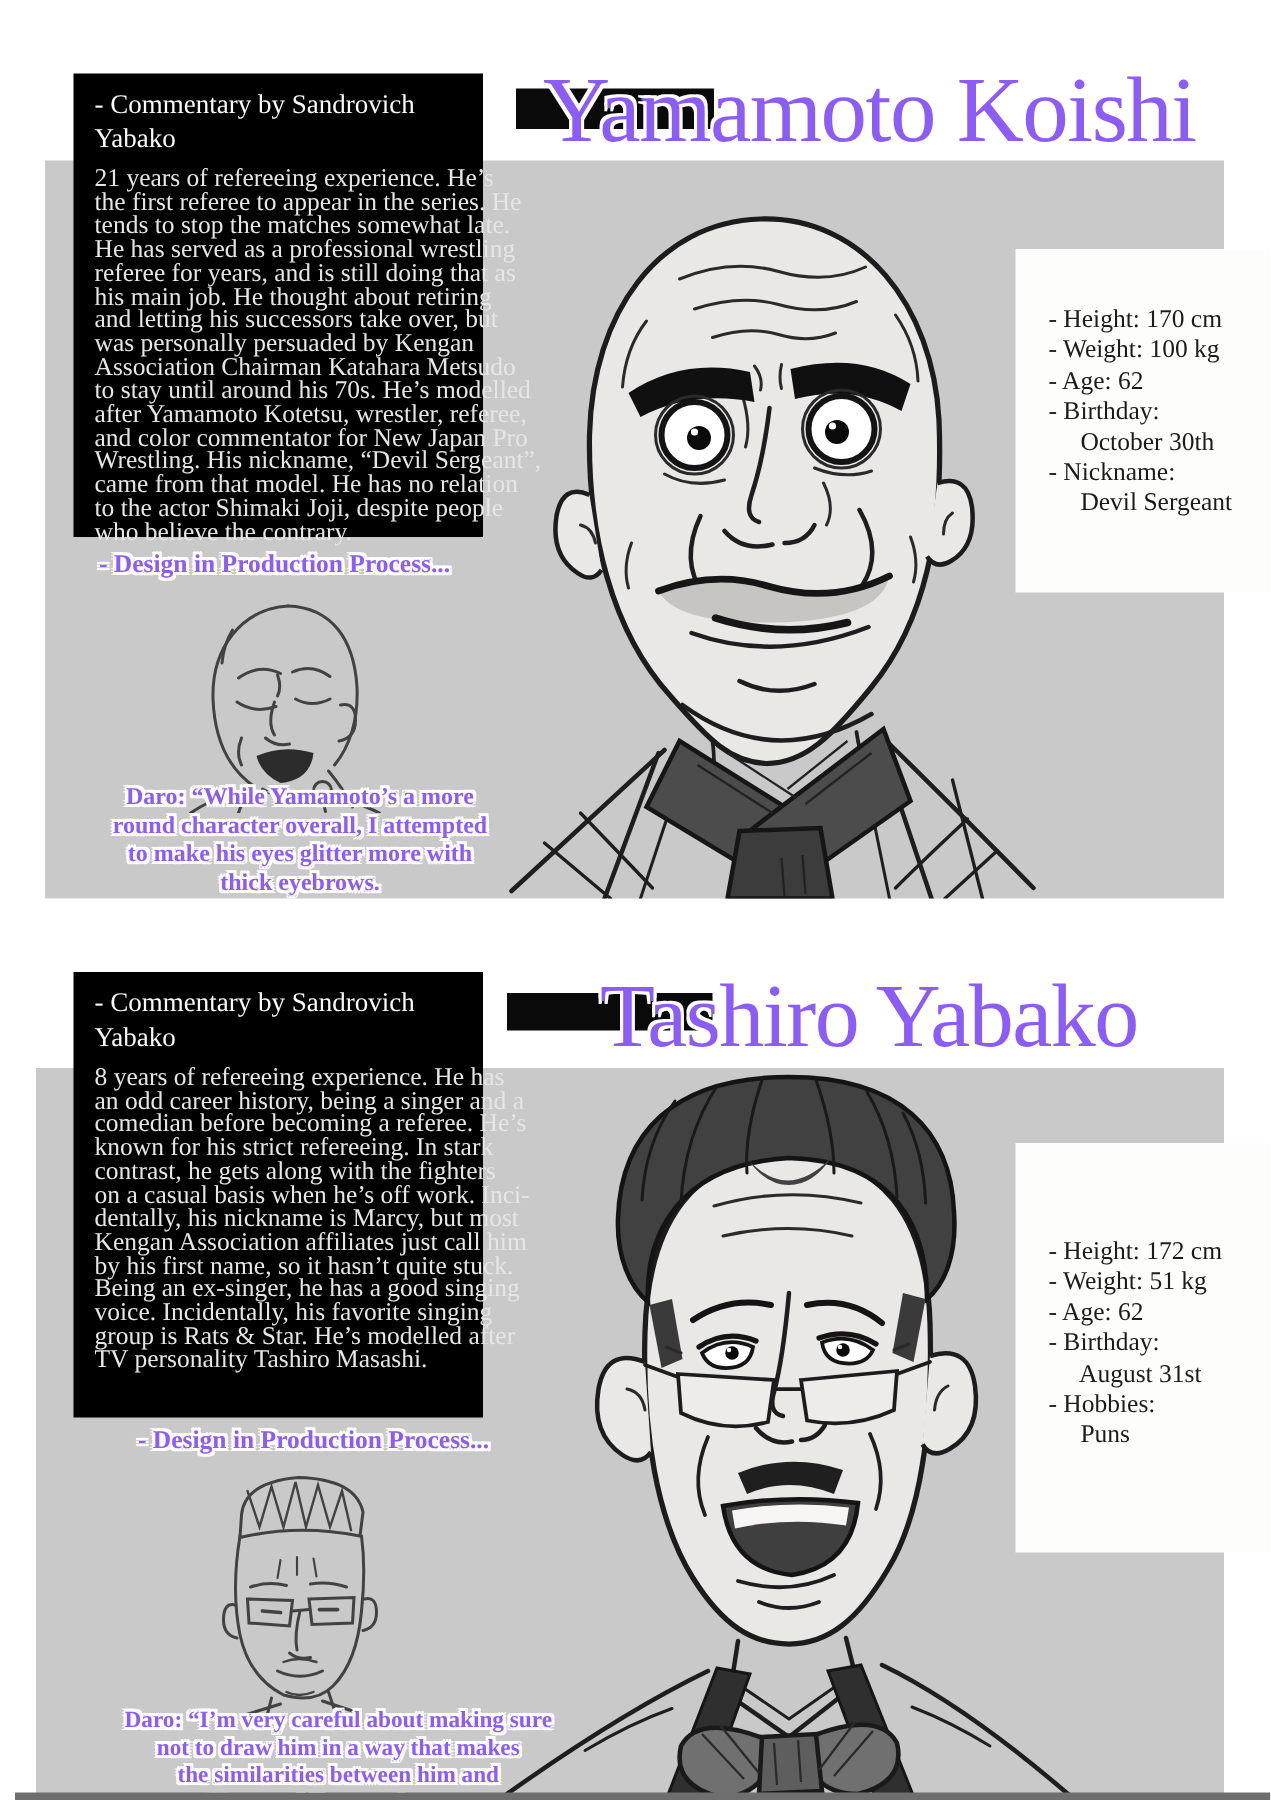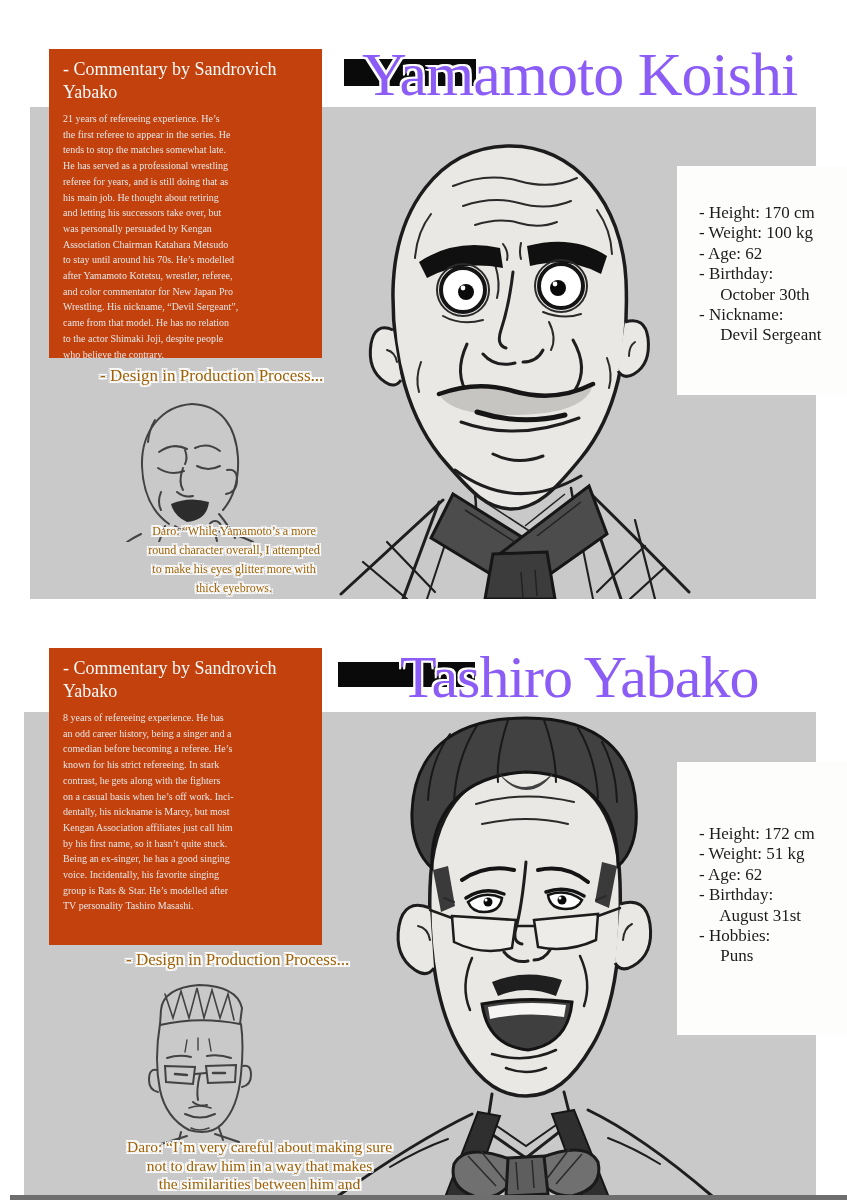--- a/index.html
+++ b/index.html
@@ -4,42 +4,41 @@
 <style>
   html,body { margin:0; padding:0; background:#ffffff; }
   #page {
     position:relative; width:847px; height:1200px; margin:0;
     background:#ffffff; overflow:hidden;
     font-family:"Liberation Serif","DejaVu Serif",serif;
     color:#111;
   }
   .panel { position:absolute; background:#c9c9c9; }
   .blackbox {
-    position:absolute; background:#c2410c; color:#ededed;
+    position:absolute; background:#000000; color:#ededed;
     padding:9px 14px; box-sizing:border-box;
   }
   .bb-heading { font-size:18px; line-height:23px; color:#fafafa; margin-bottom:7px; }
-  .bb-body { font-size:10px; line-height:15.7px; white-space:pre; color:#e6e6e6; }
+  .bb-body { font-size:17px; line-height:15.7px; white-space:pre; color:#e6e6e6; }
   .accent-bar { position:absolute; background:#0a0a0a; }
   .big-title {
     position:absolute; font-size:62px; line-height:64px; white-space:nowrap;
     color:#8b5cf6; letter-spacing:-1px;
     text-shadow:-2px -2px 0 #fff, 2px -2px 0 #fff, -2px 2px 0 #fff, 2px 2px 0 #fff;
   }
   .statsbox { position:absolute; background:#fdfdfc; box-sizing:border-box; }
   .stats-text { white-space:pre; font-size:17px; line-height:20.4px; color:#1b1b1b; }
   .outlined {
-    color:#a16207; font-weight:normal;
+    color:#8b5cf6; font-weight:bold;
     text-shadow:-2px -2px 0 #fdfdfd, 2px -2px 0 #fdfdfd, -2px 2px 0 #fdfdfd, 2px 2px 0 #fdfdfd,
                  0 -2px 0 #fdfdfd, 0 2px 0 #fdfdfd, -2px 0 0 #fdfdfd, 2px 0 0 #fdfdfd;
-    margin-left:34px;
   }
   .design-label { position:absolute; font-size:17px; white-space:nowrap; }
   .caption { position:absolute; text-align:center; white-space:pre-line; }
-  #caption-1 { font-size:12px; line-height:19px; }
+  #caption-1 { font-size:16px; line-height:19px; }
   #caption-2 { font-size:15.5px; line-height:18.5px; }
   svg { position:absolute; display:block; }
   .bottom-edge { position:absolute; background:#6e6e6e; }
 </style>
 </head>
 <body>
 
 <div id="page">
 
   <div class="panel" style="left:30px; top:107px; width:786px; height:492px;"></div>

